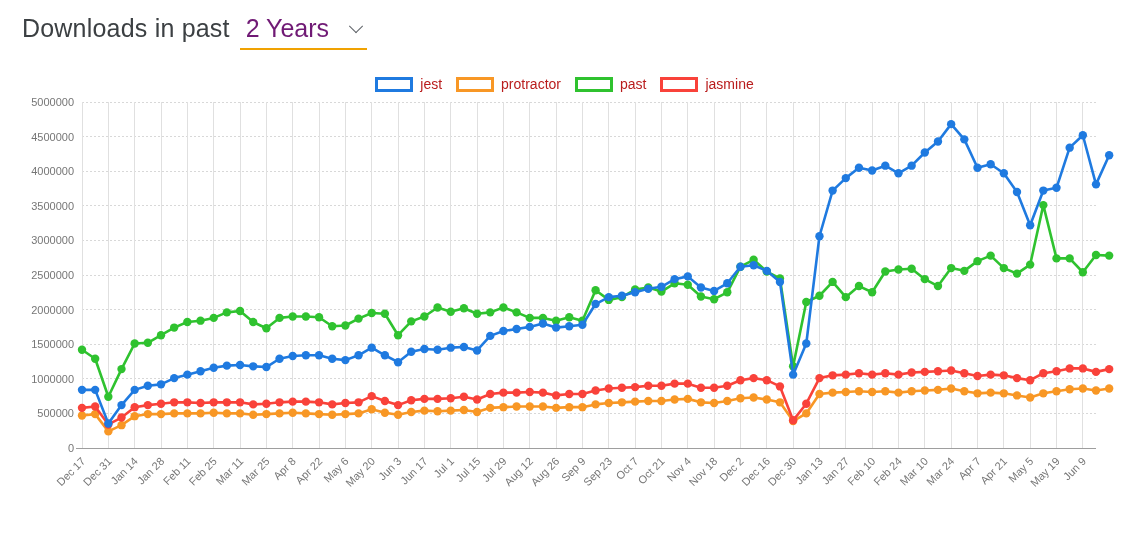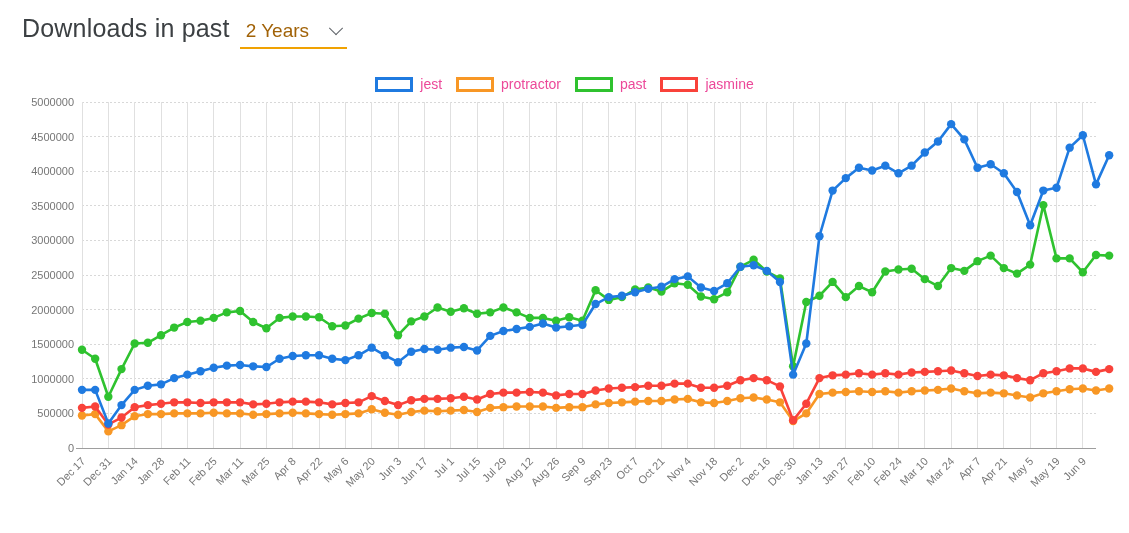--- a/index.html
+++ b/index.html
@@ -41,22 +41,22 @@
   .range-select {
     position: relative;
     display: flex;
     align-items: center;
     gap: 22px;
     padding: 0 6px 5px 6px;
     border-bottom: 2px solid #f0a202;
     cursor: pointer;
   }
   .range-value {
-    font-size: 19px;
-    color: #a16207;
+    font-size: 25px;
+    color: #701a75;
     white-space: nowrap;
   }
   .chevron-down {
     display: inline-block;
     width: 9px;
     height: 9px;
     border-right: 1.6px solid #5f6368;
     border-bottom: 1.6px solid #5f6368;
     transform: rotate(45deg) translate(-2px,-2px);
   }
@@ -80,21 +80,21 @@
   }
   .legend-swatch {
     width: 38px;
     height: 15px;
     background: #fff;
     border: 3px solid #000;
     box-sizing: border-box;
   }
   .legend-label {
     font-size: 14px;
-    color: #ec4899;
+    color: #b91c1c;
   }
 
   
   .chart-wrap {
     position: absolute;
     left: 0;
     top: 96px;
     width: 1129px;
     height: 437px;
   }

